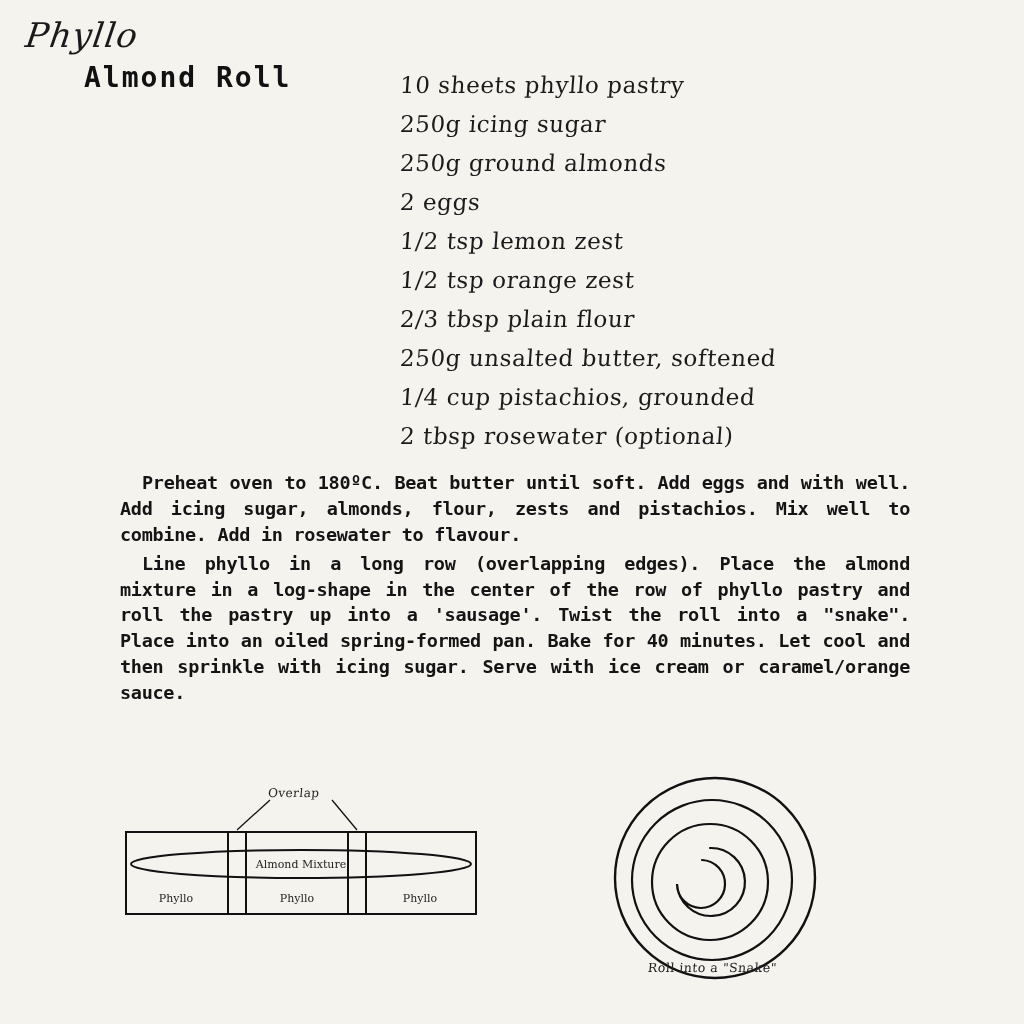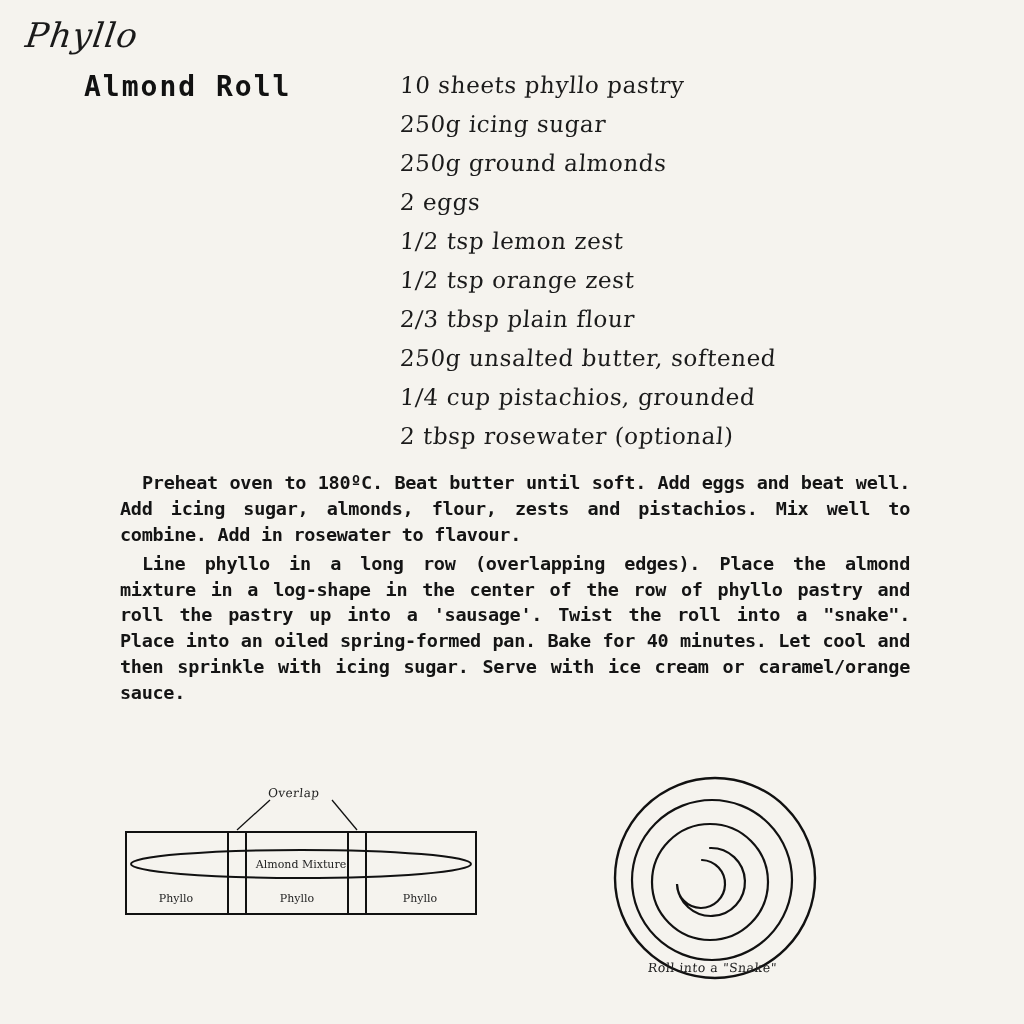--- a/index.html
+++ b/index.html
@@ -32,21 +32,21 @@
     color: #1a1a1a;
     line-height: 1;
     transform: skewX(-8deg);
   }
   .title-mono {
     font-family: "DejaVu Sans Mono", monospace;
     font-weight: bold;
     font-size: 28px;
     letter-spacing: 2px;
     margin-left: 58px;
-    margin-top: 18px;
+    margin-top: 9px;
     color: #111;
   }
 
   
   .ingredients {
     position: absolute;
     left: 400px;
     top: 74px;
     width: 560px;
   }
@@ -128,21 +128,21 @@
     <div class="ingredient">2 eggs</div>
     <div class="ingredient">1/2 tsp lemon zest</div>
     <div class="ingredient">1/2 tsp orange zest</div>
     <div class="ingredient">2/3 tbsp plain flour</div>
     <div class="ingredient">250g unsalted butter, softened</div>
     <div class="ingredient">1/4 cup pistachios, grounded</div>
     <div class="ingredient">2 tbsp rosewater (optional)</div>
   </div>
 
   <div class="method">
-    <p>Preheat oven to 180ºC. Beat butter until soft. Add eggs and beat well. Add icing sugar, almonds, flour, zests and pistachios. Mix well to combine. Add in rosewater to flavour.</p>
+    <p>Preheat oven to 180ºC. Beat butter until soft. Add eggs and with well. Add icing sugar, almonds, flour, zests and pistachios. Mix well to combine. Add in rosewater to flavour.</p>
     <p>Line phyllo in a long row (overlapping edges). Place the almond mixture in a log-shape in the center of the row of phyllo pastry and roll the pastry up into a 'sausage'. Twist the roll into a "snake". Place into an oiled spring-formed pan. Bake for 40 minutes. Let cool and then sprinkle with icing sugar. Serve with ice cream or caramel/orange sauce.</p>
   </div>
 
   <svg class="diagram-left" viewBox="0 0 370 180">
 
     <rect x="6" y="52" width="350" height="82" fill="none" stroke="#111" stroke-width="2"></rect>
 
     <line x1="108" y1="52" x2="108" y2="134" stroke="#111" stroke-width="2"></line>
     <line x1="126" y1="52" x2="126" y2="134" stroke="#111" stroke-width="2"></line>
     <line x1="228" y1="52" x2="228" y2="134" stroke="#111" stroke-width="2"></line>

